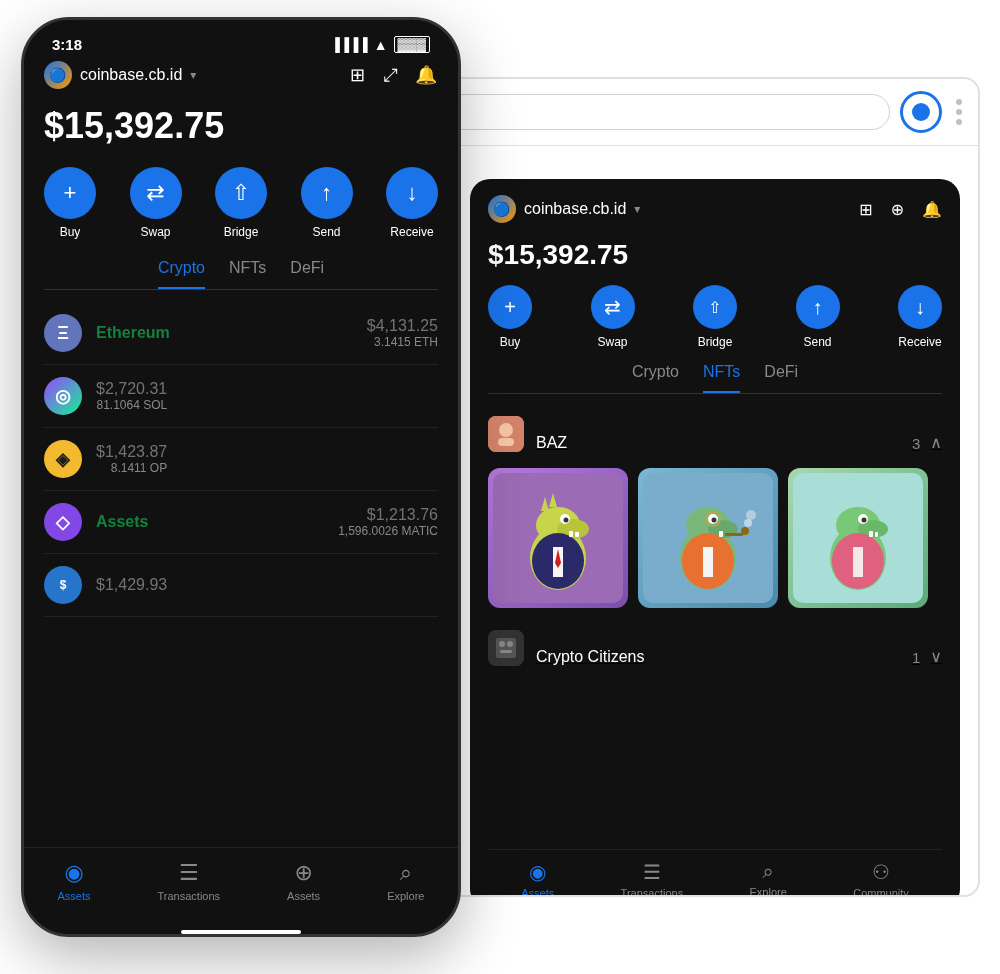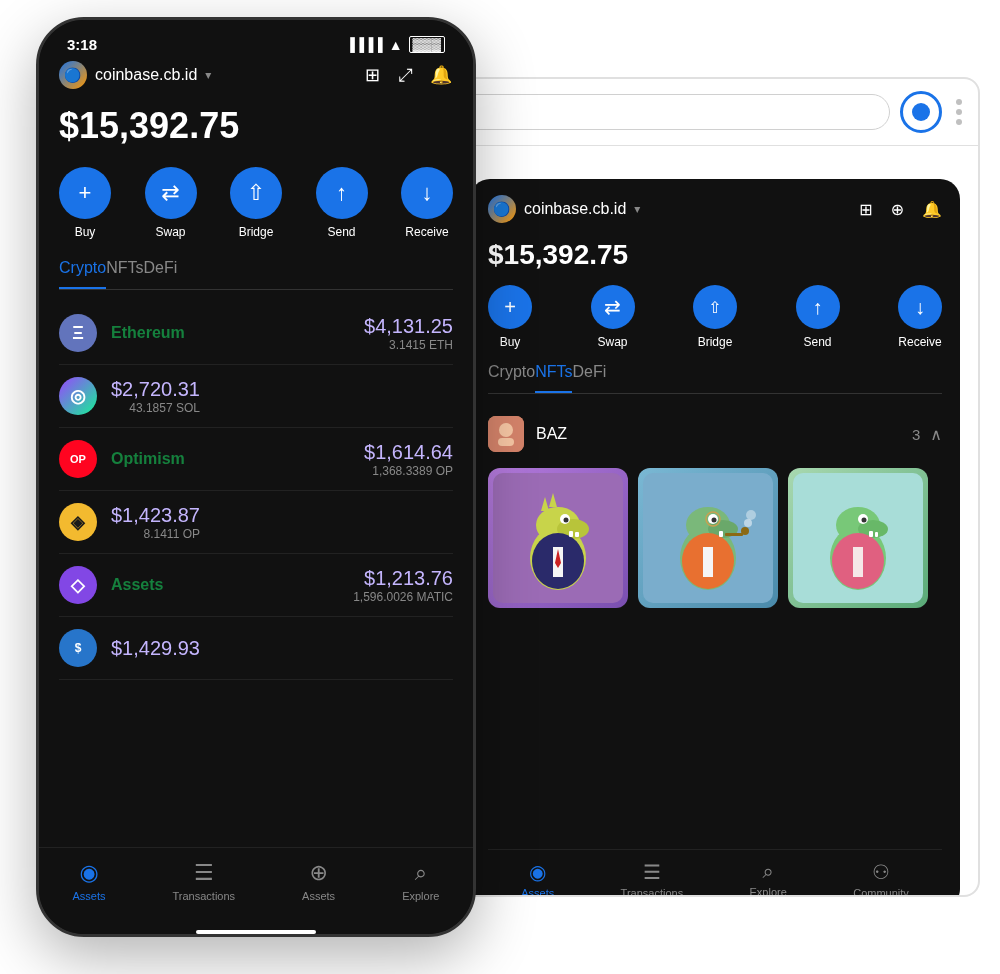--- a/index.html
+++ b/index.html
@@ -75,21 +75,21 @@
     .browser-dot {
       width: 6px;
       height: 6px;
       border-radius: 50%;
       background: #c0c0c0;
     }
 
     
     .phone-frame {
       position: absolute;
-      left: 16px;
+      left: 1px;
       top: 0;
       width: 440px;
       height: 920px;
       background: #111111;
       border-radius: 48px;
       border: 3px solid #333;
       overflow: hidden;
       box-shadow: 0 20px 60px rgba(0,0,0,0.3);
     }
 
@@ -189,22 +189,24 @@
       font-size: 22px;
     }
 
     .action-label {
       color: white;
       font-size: 12px;
     }
 
     .tabs {
       display: flex;
+      gap: 24px;
       border-bottom: 1px solid #333;
       margin-bottom: 12px;
+      justify-content: center;
     }
 
     .tab {
       padding-bottom: 10px;
       color: #888;
       font-size: 16px;
       font-weight: 500;
       cursor: pointer;
     }
 
@@ -242,22 +244,22 @@
       font-size: 16px;
       font-weight: 700;
       flex: 1;
     }
 
     .crypto-values {
       text-align: right;
     }
 
     .crypto-usd {
-      color: #c4b5fd;
-      font-size: 20px;
+      color: #737373;
+      font-size: 16px;
       font-weight: 500;
     }
 
     .crypto-amount {
       color: #888;
       font-size: 12px;
     }
 
     .phone-bottom-nav {
       display: flex;
@@ -315,22 +317,23 @@
       flex: 1;
       overflow: hidden;
     }
 
     .nft-collection {
       margin-bottom: 12px;
     }
 
     .nft-collection-header {
       display: flex;
-      align-items: center;
+      align-items: flex-end;
       padding: 10px 0;
+      text-decoration: underline;
     }
 
     .nft-collection-icon {
       width: 36px;
       height: 36px;
       border-radius: 8px;
       margin-right: 12px;
       display: flex;
       align-items: center;
       justify-content: center;
@@ -559,20 +562,36 @@
                   <ellipse cx="65" cy="88" rx="26" ry="28" fill="#e06080"></ellipse>
                   <rect x="60" y="74" width="10" height="30" fill="#f5e8e8"></rect>
 
                   <rect x="76" y="58" width="4" height="6" rx="1" fill="white"></rect>
                   <rect x="82" y="59" width="3" height="5" rx="1" fill="white"></rect>
                 </svg>
               </div>
             </div>
           </div>
 
+          <div class="nft-collection">
+            <div class="nft-collection-header">
+              <div class="nft-collection-icon" style="background:#222; border-radius:8px;">
+                <svg width="36" height="36" viewBox="0 0 36 36">
+                  <rect width="36" height="36" rx="8" fill="#333"></rect>
+                  <rect x="8" y="8" width="20" height="20" rx="2" fill="#555"></rect>
+                  <circle cx="14" cy="14" r="3" fill="#888"></circle>
+                  <circle cx="22" cy="14" r="3" fill="#888"></circle>
+                  <rect x="12" y="20" width="12" height="3" rx="1.5" fill="#888"></rect>
+                </svg>
+              </div>
+              <span class="nft-collection-name">Crypto Citizens</span>
+              <span class="nft-count">1</span>
+              <span style="color:#888;">∨</span>
+            </div>
+          </div>
         </div>
 
         <div class="app-bottom-nav">
           <div class="app-nav-item active">
             <span class="app-nav-icon">◉</span>
             <span>Assets</span>
           </div>
           <div class="app-nav-item">
             <span class="app-nav-icon">☰</span>
             <span>Transactions</span>
@@ -657,32 +676,24 @@
             <div class="crypto-values">
               <div class="crypto-usd">$4,131.25</div>
               <div class="crypto-amount">3.1415 ETH</div>
             </div>
           </div>
 
           <div class="crypto-item">
             <div class="crypto-icon sol-icon" style="background: linear-gradient(135deg, #9945ff, #14f195);">◎</div>
             <div class="crypto-values">
               <div class="crypto-usd">$2,720.31</div>
-              <div class="crypto-amount">43.1857 SOL</div>
+              <div class="crypto-amount">81.1064 SOL</div>
             </div>
           </div>
 
-          <div class="crypto-item">
-            <div class="crypto-icon op-icon" style="background:#ff0420; color:white; font-size:11px; font-weight:bold;">OP</div>
-            <span class="crypto-name">Optimism</span>
-            <div class="crypto-values">
-              <div class="crypto-usd">$1,614.64</div>
-              <div class="crypto-amount">1,368.3389 OP</div>
-            </div>
-          </div>
 
           <div class="crypto-item">
             <div class="crypto-icon bnb-icon" style="background:#f3ba2f; color:#1a1a1a;">◈</div>
             <div class="crypto-values">
               <div class="crypto-usd">$1,423.87</div>
               <div class="crypto-amount">8.1411 OP</div>
             </div>
           </div>
 
           <div class="crypto-item">

